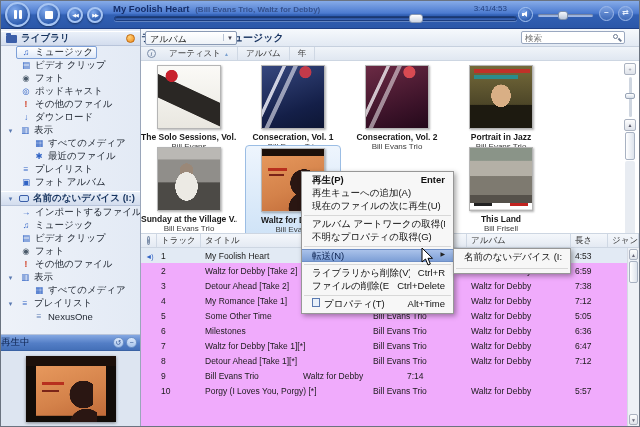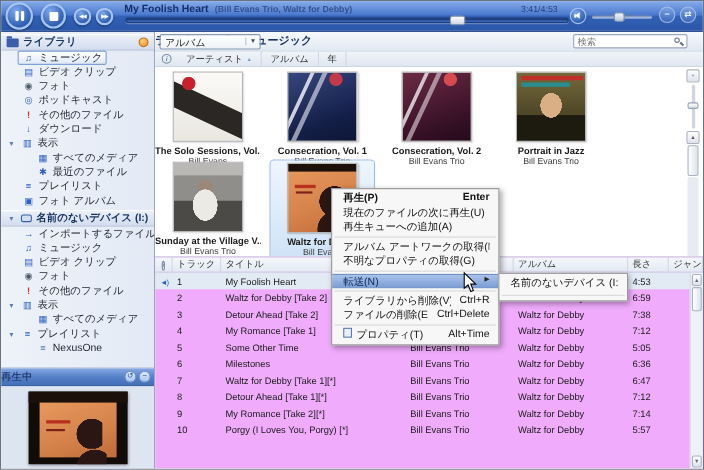--- a/index.html
+++ b/index.html
@@ -421,20 +421,25 @@
           <div class="album-cell" style="left: 0px; top: 84px;">
             <div class="art art-sunday"></div>
             <div class="a-title">Sunday at the Village V...</div>
             <div class="a-artist">Bill Evans Trio</div>
           </div>
           <div class="album-cell selected" style="left: 104px; top: 84px;">
             <div class="art art-waltz"></div>
             <div class="a-title">Waltz for Debby</div>
             <div class="a-artist">Bill Evans</div>
           </div>
+          <div class="album-cell" style="left: 312px; top: 84px;">
+            <div class="art art-thisland"></div>
+            <div class="a-title">This Land</div>
+            <div class="a-artist">Bill Frisell</div>
+          </div>
         </div>
       <div class="grid-scroll">
         <div class="gs-btn">＋</div>
         <div class="gs-track">
           <div class="gs-sl-thumb"></div>
         </div>
         <div class="gs-btn">▲</div>
         <div class="gs-thumb"></div>
         <div class="gs-rest"></div>
         <div class="gs-btn gs-bottom">▼</div>
@@ -519,21 +524,20 @@
               <div class="cell c-track">8</div>
               <div class="cell c-title">Detour Ahead [Take 1][*]</div>
               <div class="cell c-artist">Bill Evans Trio</div>
               <div class="cell c-album">Waltz for Debby</div>
               <div class="cell c-length">7:12</div>
               <div class="cell c-genre"></div>
             </div>
             <div class="t-row">
               <div class="cell c-icon"></div>
               <div class="cell c-track">9</div>
-              <div class="cell c-title">My Romance [Take 2][*]</div>
               <div class="cell c-artist">Bill Evans Trio</div>
               <div class="cell c-album">Waltz for Debby</div>
               <div class="cell c-length">7:14</div>
               <div class="cell c-genre"></div>
             </div>
             <div class="t-row">
               <div class="cell c-icon"></div>
               <div class="cell c-track">10</div>
               <div class="cell c-title">Porgy (I Loves You, Porgy) [*]</div>
               <div class="cell c-artist">Bill Evans Trio</div>
@@ -550,24 +554,24 @@
       </div>
     </main>
   </div>
 
   <div class="menu ctx" id="ctx-menu">
       <div class="m-item bold">
         <span class="lbl">再生(P)</span>
         <span class="sc">Enter</span>
       </div>
       <div class="m-item">
+        <span class="lbl">再生キューへの追加(A)</span>
+      </div>
+      <div class="m-item">
         <span class="lbl">現在のファイルの次に再生(U)</span>
-      </div>
-      <div class="m-item">
-        <span class="lbl">再生キューへの追加(A)</span>
       </div>
       <div class="m-sep"></div>
       <div class="m-item">
         <span class="lbl">アルバム アートワークの取得(M)</span>
       </div>
       <div class="m-item">
         <span class="lbl">不明なプロパティの取得(G)</span>
       </div>
       <div class="m-sep"></div>
       <div class="m-item hl">

